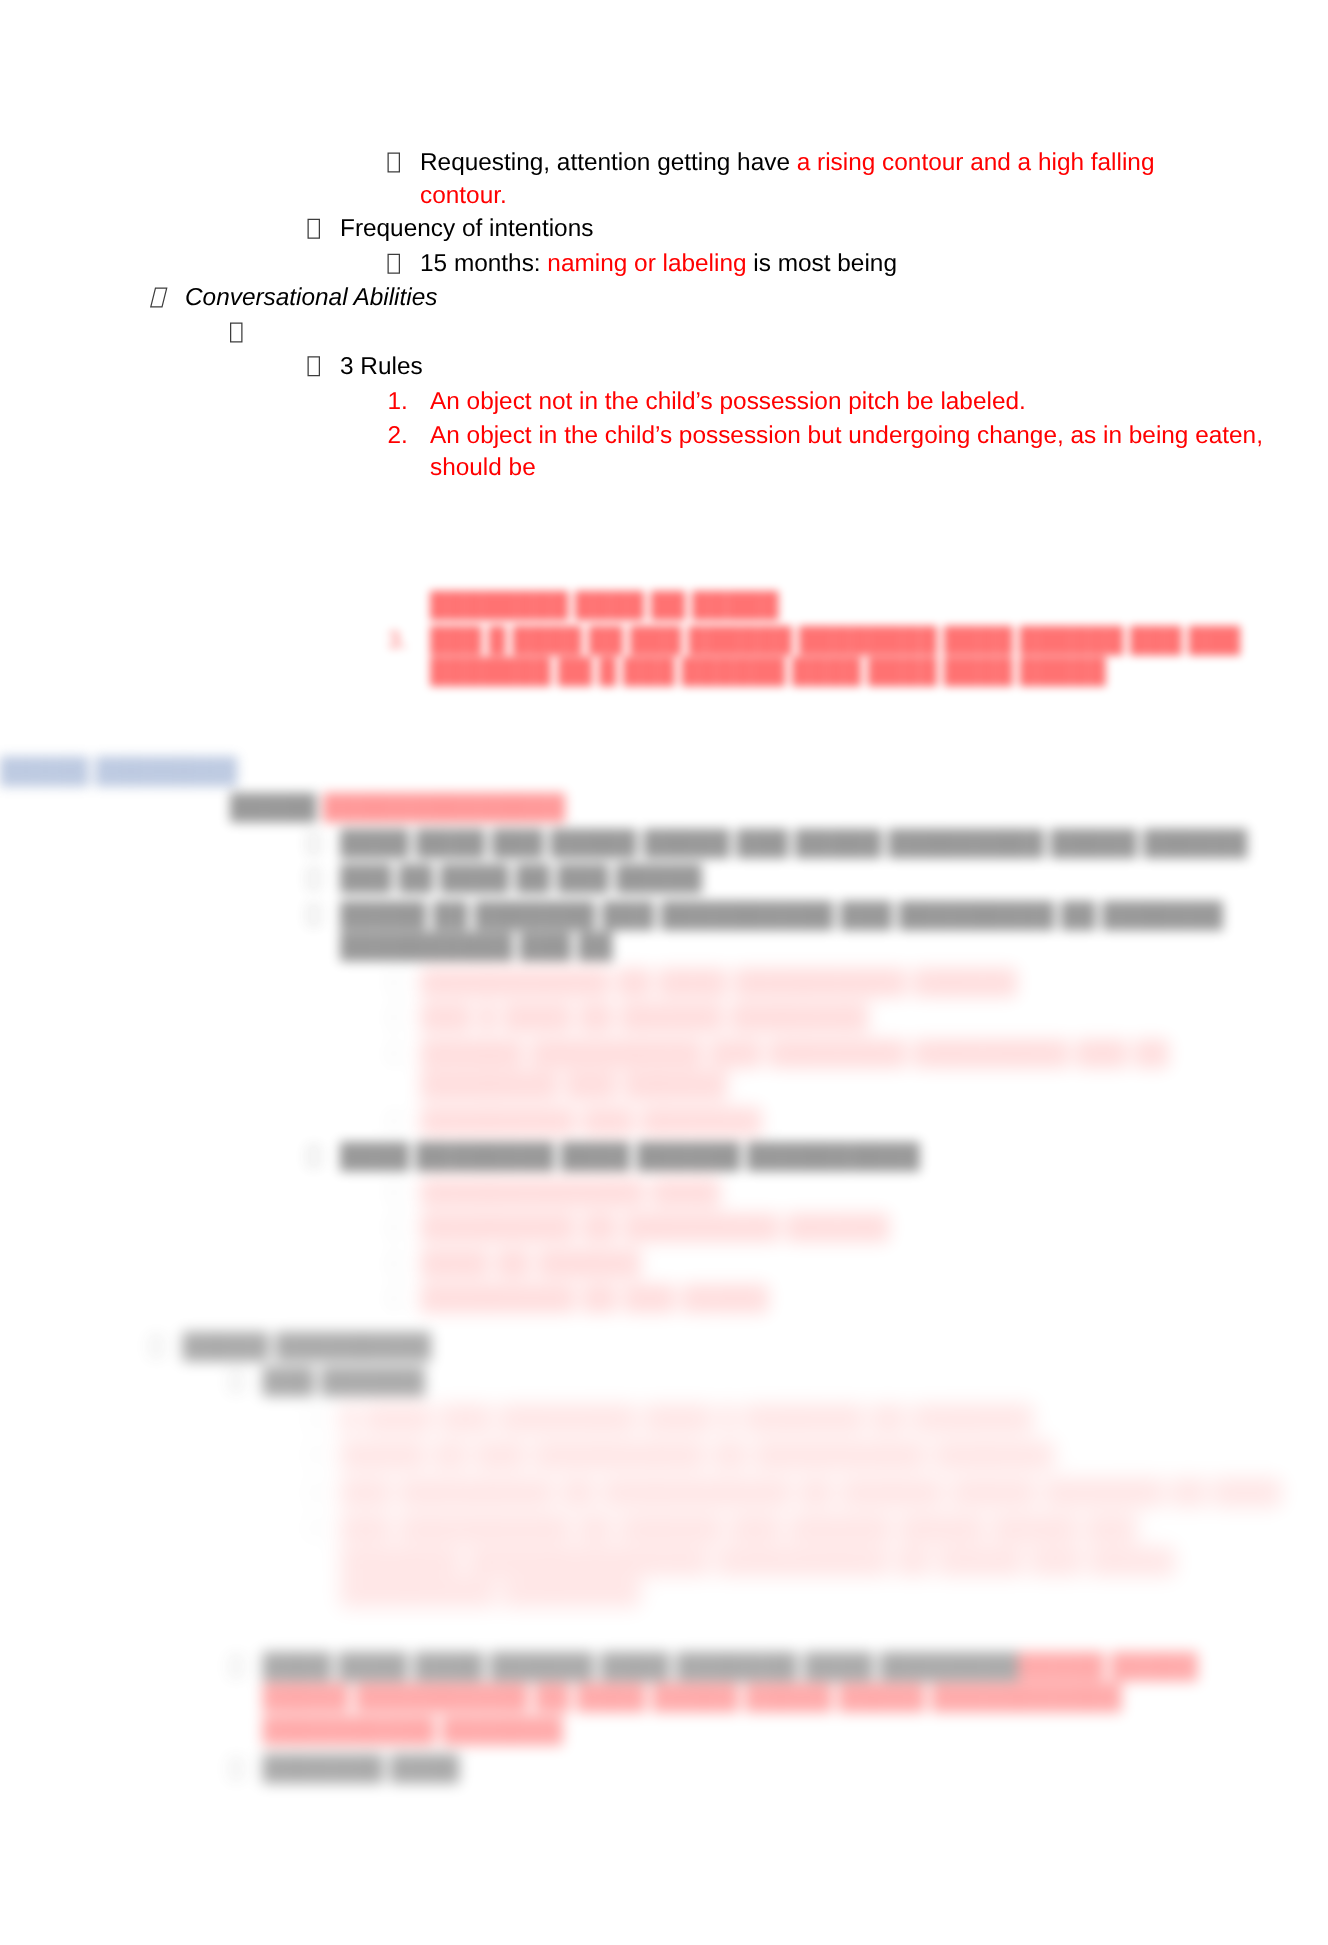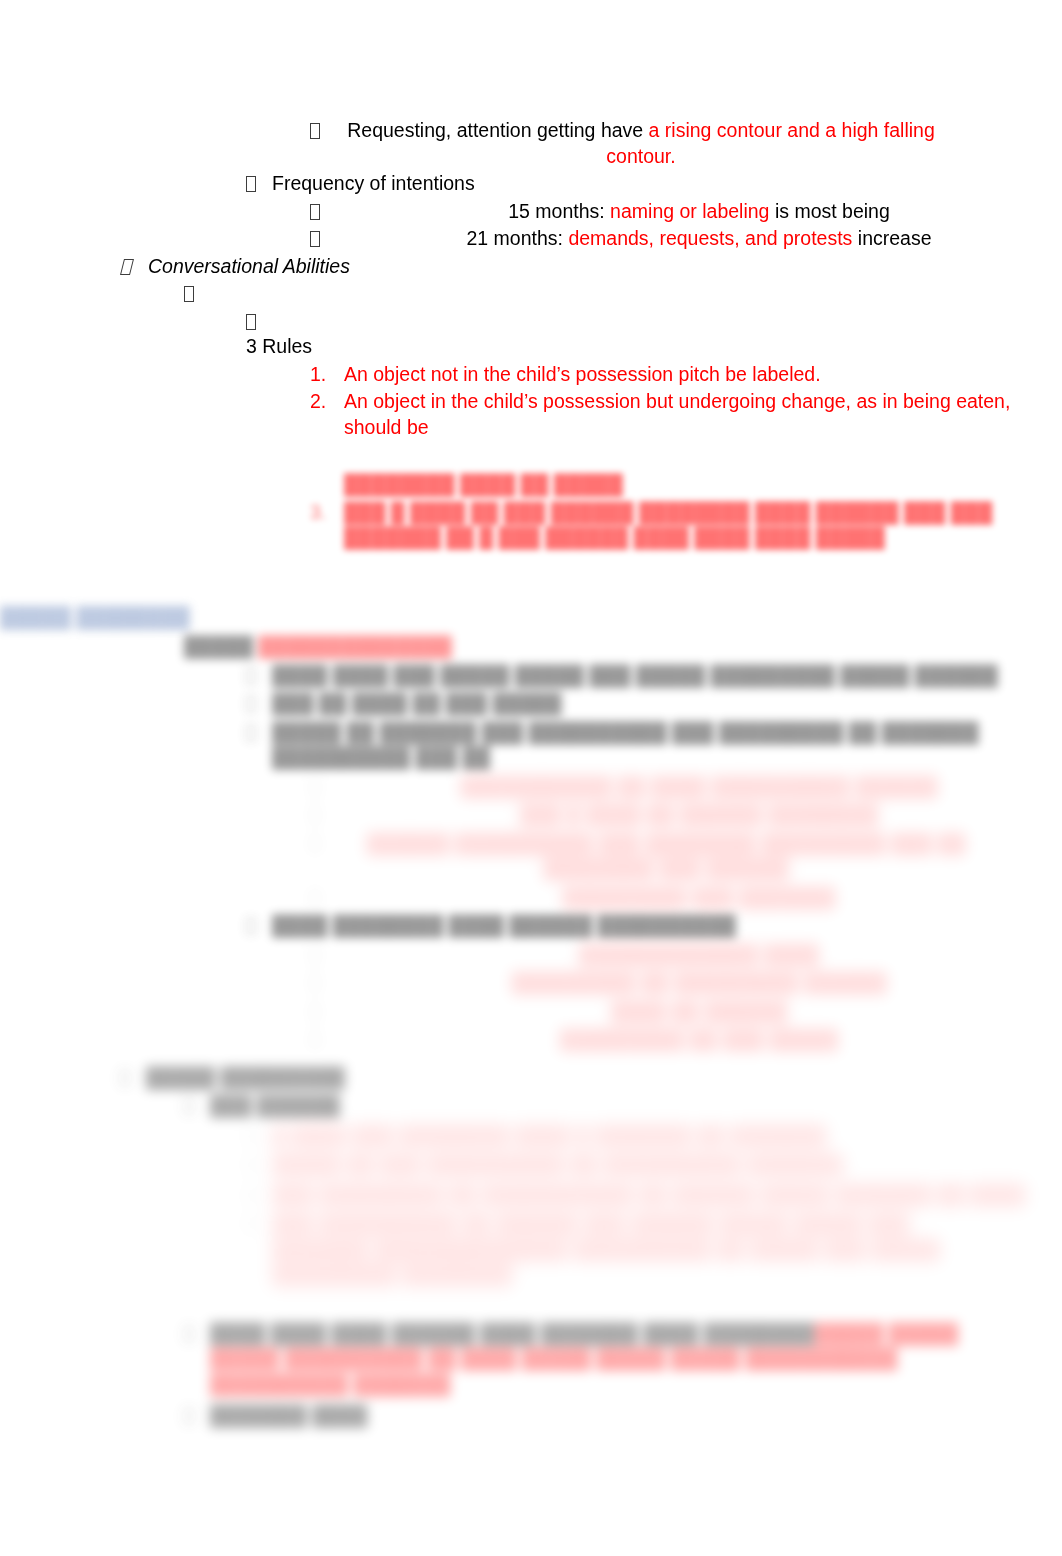--- a/index.html
+++ b/index.html
@@ -68,21 +68,21 @@
   }
 
   .red  { color: #FF0000; }
   .blk  { color: #000000; }
   .ital { font-style: italic; }
 
   
   .lv1 { margin-left: 122px; }
   .lv2 { margin-left: 184px; }
   .lv3 { margin-left: 246px; }
-  .lv4 { margin-left: 310px; text-align: center; }
+  .lv4 { margin-left: 310px; }
   .lv4n{ margin-left: 310px; }
 
   
   .w-a { max-width: 610px; }   
   .w-b { max-width: 700px; }
   .w-c { max-width: 690px; }
 
   
   .blurwrap {
     position: absolute;
@@ -124,36 +124,32 @@
     <div class="row lv3" style="margin-top:2px;">
       <span class="bullet"><span class="tofu"></span></span>
       <span class="txt">Frequency of intentions</span>
     </div>
 
     <div class="row lv4" style="margin-top:2px;">
       <span class="bullet"><span class="tofu"></span></span>
       <span class="txt"><span class="blk">15 months: </span><span class="red">naming or labeling</span><span class="blk"> is most being</span></span>
     </div>
 
-    <div class="row lv4" style="margin-top:2px;">
-      <span class="bullet"><span class="tofu"></span></span>
-      <span class="txt"><span class="blk">21 months: </span><span class="red">demands, requests, and protests</span><span class="blk"> increase</span></span>
-    </div>
 
 
     <div class="row lv1" style="margin-top:2px;">
       <span class="bullet"><span class="tofu slant"></span></span>
       <span class="txt ital">Conversational Abilities</span>
     </div>
 
     <div class="row lv2" style="margin-top:2px;">
       <span class="bullet"><span class="tofu"></span></span>
     </div>
 
-    <div class="row lv3" style="margin-top:2px;flex-direction:column;">
+    <div class="row lv3" style="margin-top:2px;">
       <span class="bullet"><span class="tofu"></span></span>
       <span class="txt">3 Rules</span>
     </div>
 
     <div class="row lv4n" style="margin-top:2px;">
       <span class="numbul">1.</span>
       <span class="txt red">An object not in the child’s possession pitch be labeled.</span>
     </div>
 
     <div class="row lv4n" style="margin-top:2px;">

